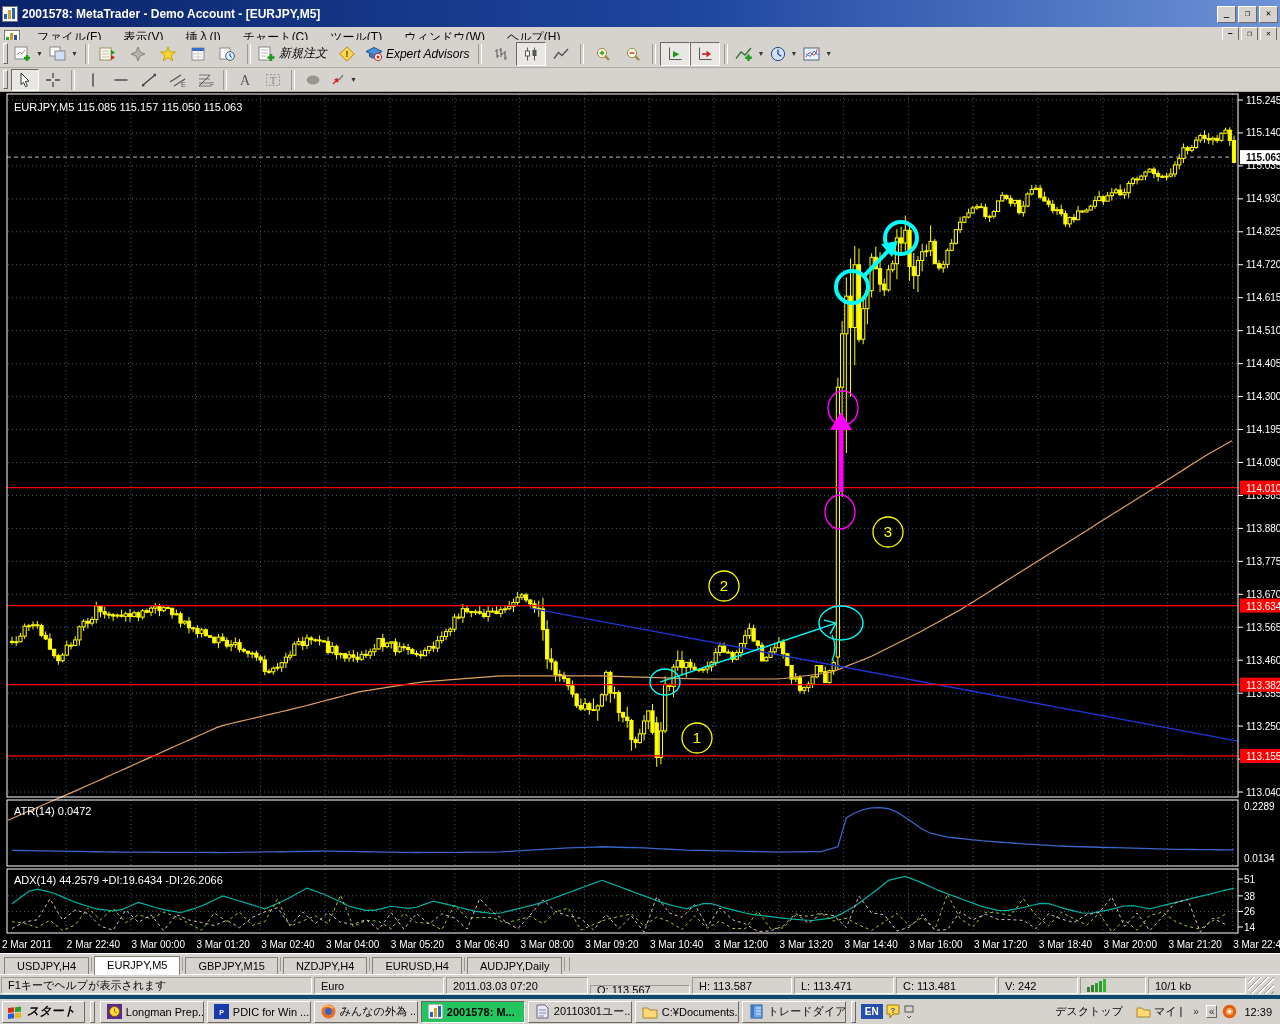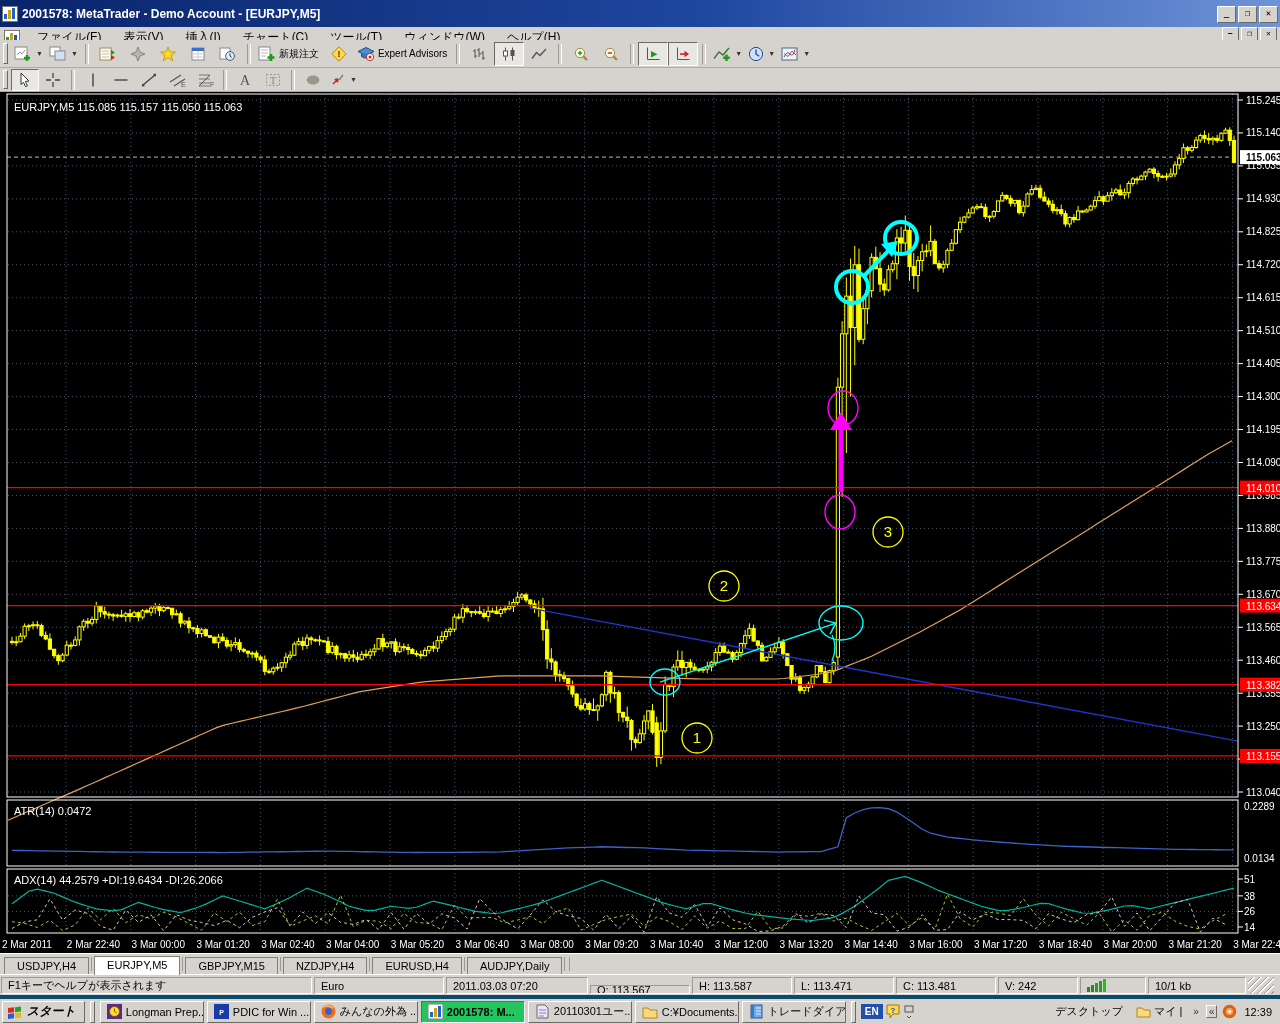--- a/index.html
+++ b/index.html
@@ -32,21 +32,21 @@
   .tbar{position:absolute;left:0;width:1280px;background:#d6d3ce;display:flex;align-items:center;
     box-sizing:border-box;border-bottom:1px solid #aeaaa4;}
   #tb1{top:40px;height:28px;}
   #tb2{top:68px;height:24px;}
   .tb-grip{width:3px;height:70%;border:1px solid;border-color:#fff #6d6962 #6d6962 #fff;margin:0 3px;}
   .tb-btn{height:22px;min-width:24px;display:flex;align-items:center;justify-content:center;
     border:1px solid transparent;padding:0 2px;gap:3px;}
   #tb2 .tb-btn{height:20px;min-width:22px;}
   .tb-btn.active{border-color:#6d6962 #ffffff #ffffff #6d6962;
     background:#e9e7e3;}
-  .tb-btn .lbl{font-size:10px;white-space:nowrap;padding-right:2px;}
+  .tb-btn .lbl{font-size:12px;white-space:nowrap;padding-right:2px;font-style:italic;}
   .tb-sep{width:2px;height:20px;border-left:1px solid #9d9a93;border-right:1px solid #fff;margin:0 4px;}
   .dd{font-size:7px;color:#333;margin-left:1px;}
   .icon{display:flex;align-items:center;justify-content:center;}
 
   
   .chartwrap{position:absolute;left:0;top:92px;width:1280px;height:861px;background:#000;}
   .chartwrap svg{display:block;}
 
   
   .tabbar{position:absolute;left:0;top:953px;width:1280px;height:21px;background:#d6d3ce;

